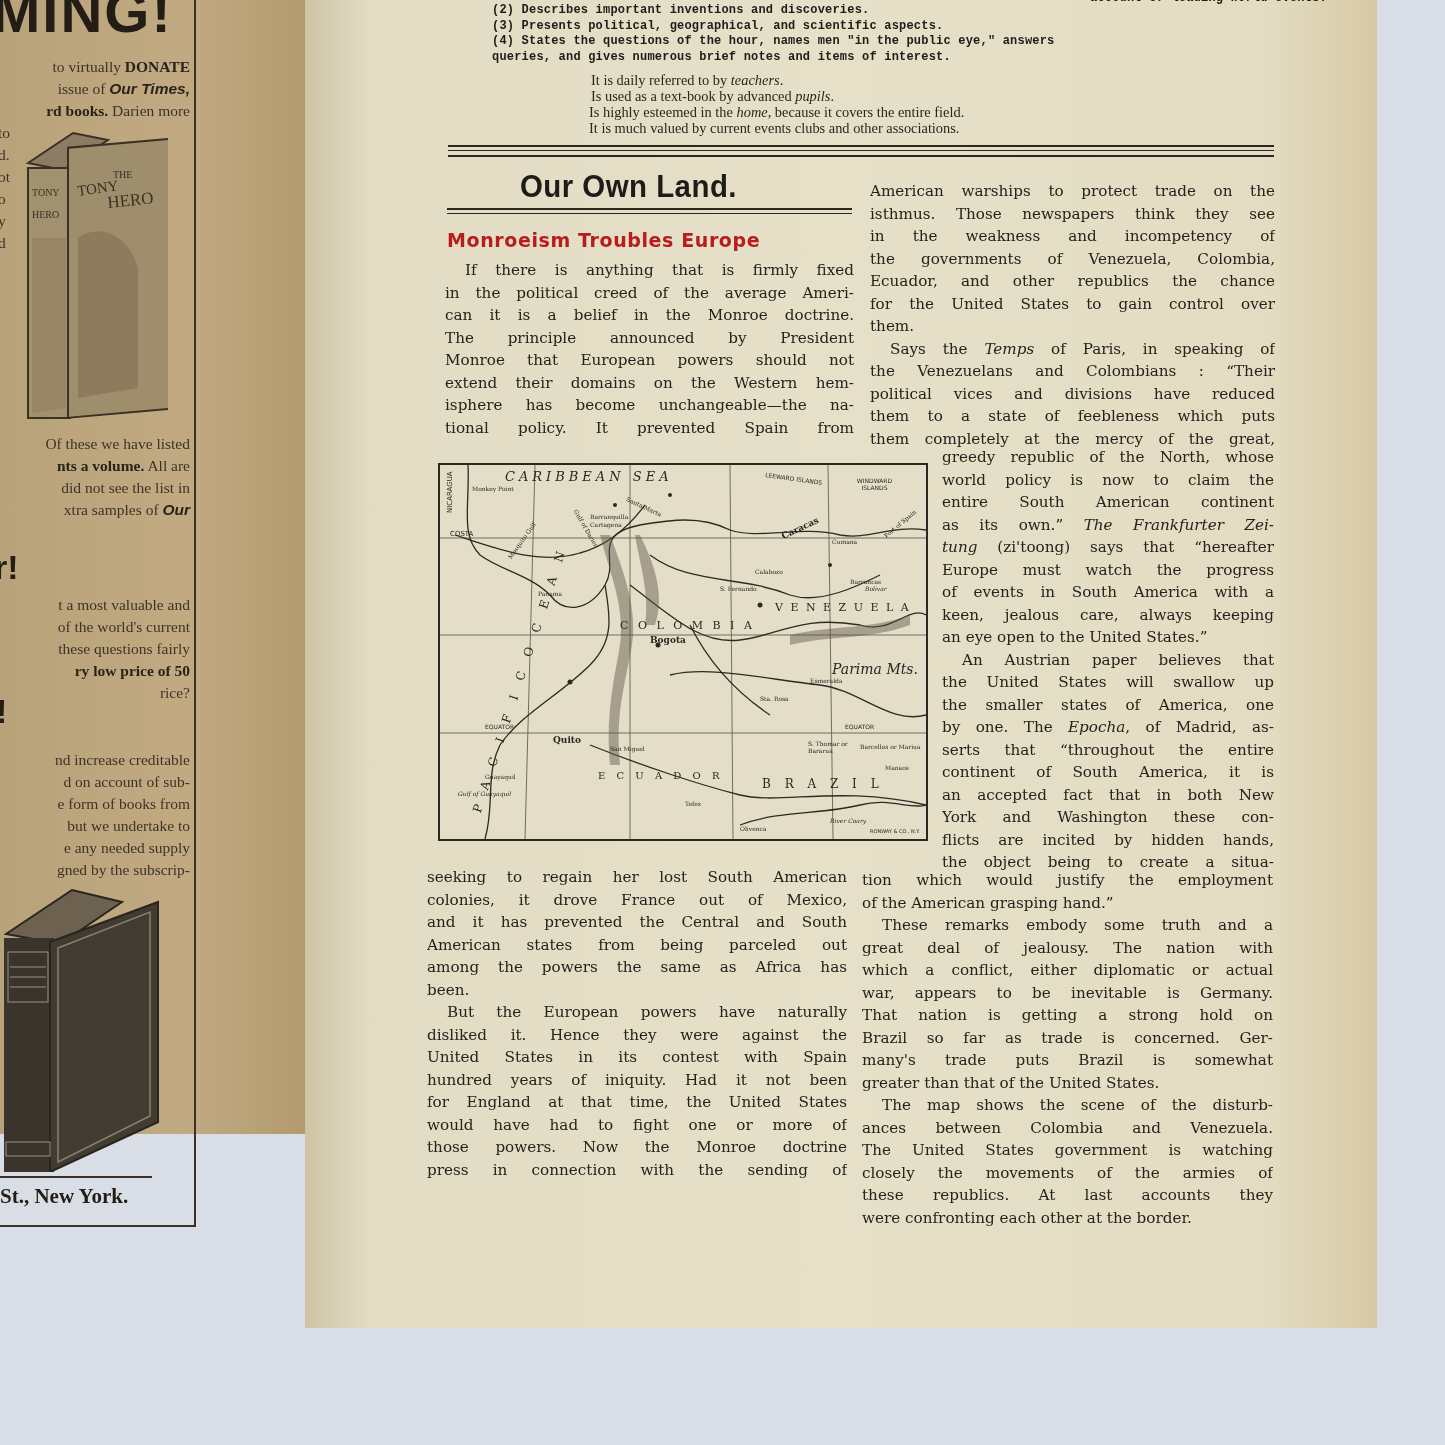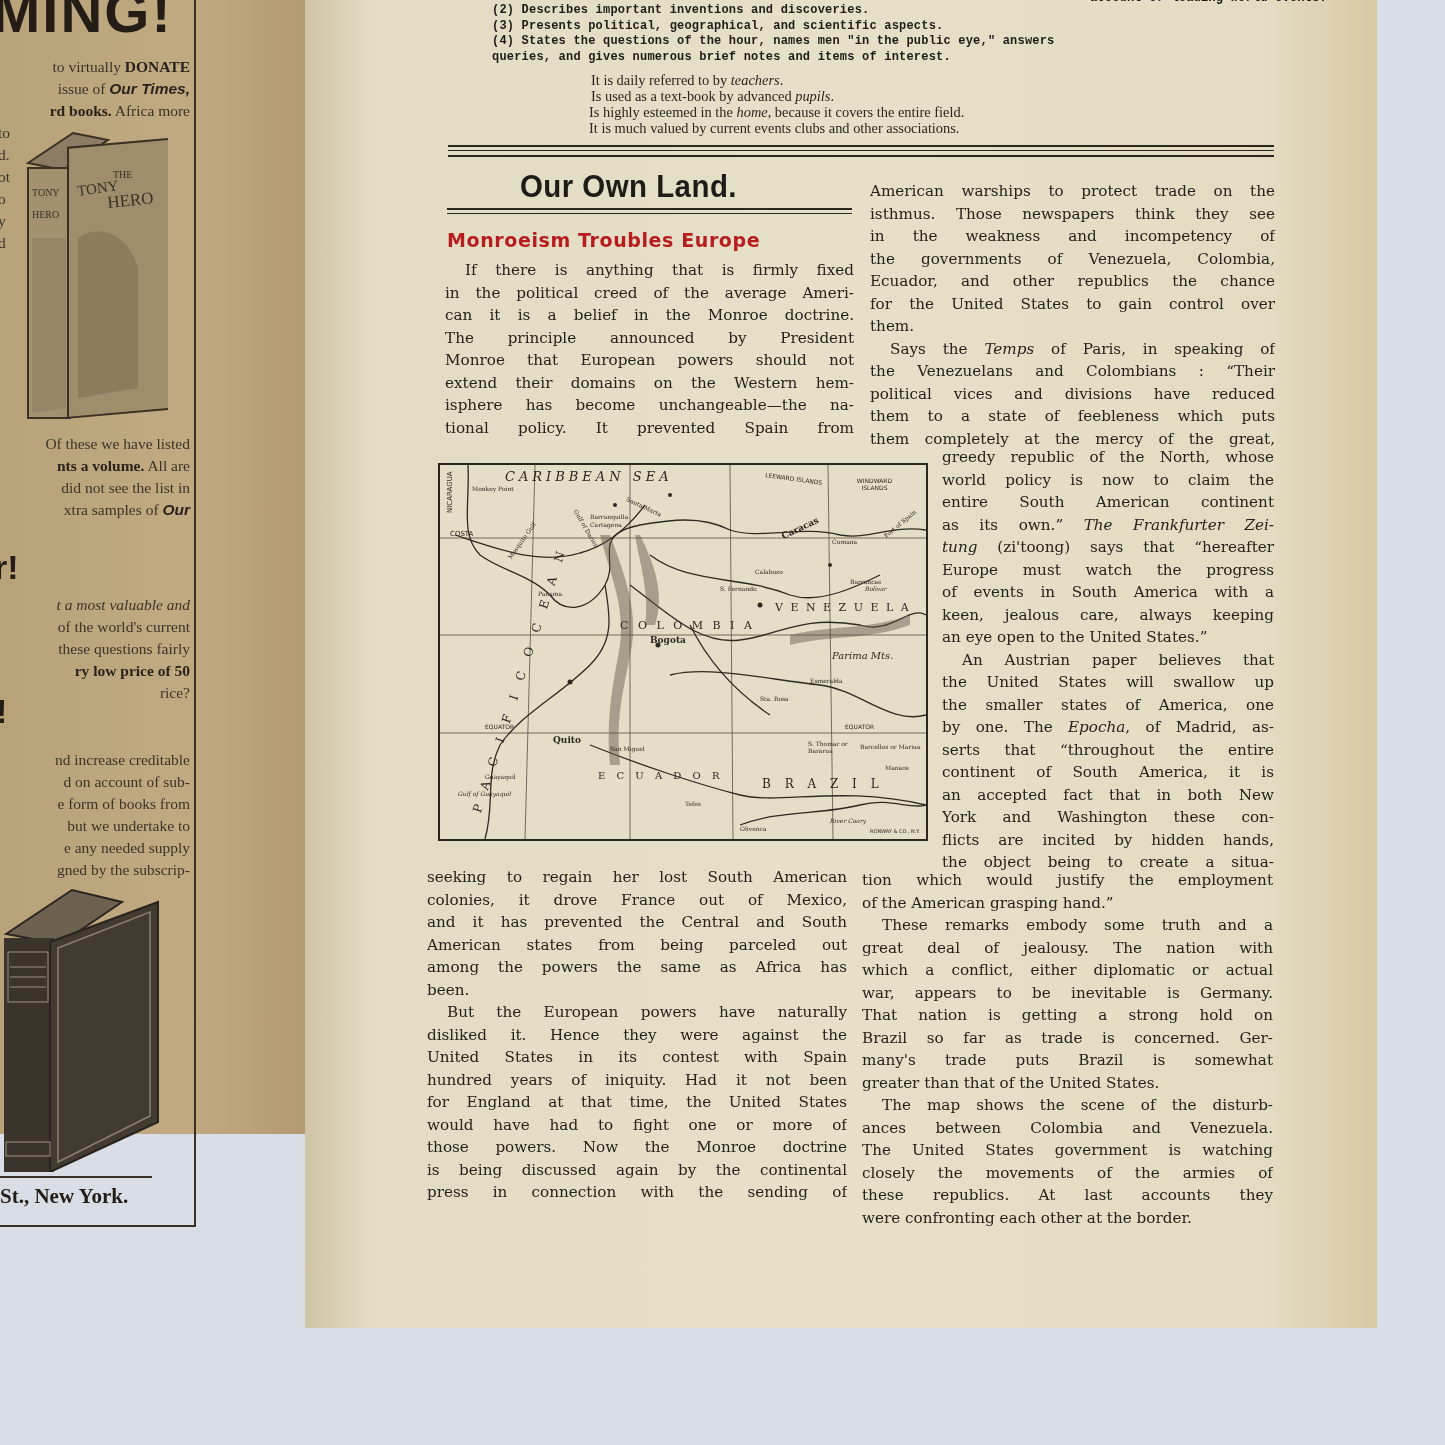--- a/index.html
+++ b/index.html
@@ -64,21 +64,21 @@
 <body>
 
 <div class="left-page">
   <div class="left-border"></div>
 
   <div class="lp-head" style="left:-8px; top:-22px; font-size:58px; letter-spacing:2px;">MING!</div>
 
   <div id="lp-ad-lines">
       <div class="lp-text" style="top: 56px; right: 115px;"><span>to virtually </span><span class="b">DONATE</span></div>
       <div class="lp-text" style="top: 78px; right: 115px;"><span>issue of </span><span class="bold-it">Our Times,</span></div>
-      <div class="lp-text" style="top: 100px; right: 115px;"><span class="b">rd books.</span><span>  Africa more</span></div>
+      <div class="lp-text" style="top: 100px; right: 115px;"><span class="b">rd books.</span><span>  Darien more</span></div>
       <div class="lp-text" style="top: 122px; right: auto; left: -2px;"><span>to</span></div>
       <div class="lp-text" style="top: 144px; right: auto; left: -2px;"><span>d.</span></div>
       <div class="lp-text" style="top: 166px; right: auto; left: -2px;"><span>ot</span></div>
       <div class="lp-text" style="top: 188px; right: auto; left: -2px;"><span>o</span></div>
       <div class="lp-text" style="top: 210px; right: auto; left: -2px;"><span>y</span></div>
       <div class="lp-text" style="top: 232px; right: auto; left: -2px;"><span>d</span></div>
     </div>
 
   <svg class="abs" style="left:8px; top:128px;" width="160" height="300" viewBox="0 0 160 300">
     <polygon points="20,35 65,5 100,12 55,42" fill="#8b7c63" stroke="#3a3024" stroke-width="2"></polygon>
@@ -94,21 +94,21 @@
   </svg>
 
   <div id="lp-lines-2">
       <div class="lp-text" style="top: 433px; right: 115px;"><span>Of these we have listed</span></div>
       <div class="lp-text" style="top: 455px; right: 115px;"><span class="b">nts a volume.</span><span>  All are</span></div>
       <div class="lp-text" style="top: 477px; right: 115px;"><span>did not see the list in</span></div>
       <div class="lp-text" style="top: 499px; right: 115px;"><span>xtra samples of </span><span class="bold-it">Our</span></div>
     </div>
   <div class="lp-head" style="left:-6px; top:548px; font-size:34px;">r!</div>
   <div id="lp-lines-3">
-      <div class="lp-text" style="top: 594px; right: 115px; font-style: italic;"><span>t a most valuable and</span></div>
+      <div class="lp-text" style="top: 594px; right: 115px;"><span>t a most valuable and</span></div>
       <div class="lp-text" style="top: 616px; right: 115px;"><span>of the world's current</span></div>
       <div class="lp-text" style="top: 638px; right: 115px;"><span>these questions fairly</span></div>
       <div class="lp-text" style="top: 660px; right: 115px;"><span class="b">ry low price of 50</span></div>
       <div class="lp-text" style="top: 682px; right: 115px;"><span>rice?</span></div>
     </div>
   <div class="lp-head" style="left:-4px; top:692px; font-size:34px;">!</div>
   <div id="lp-lines-4">
       <div class="lp-text" style="top: 749px; right: 115px; text-align: right;"><span>nd increase creditable</span></div>
       <div class="lp-text" style="top: 771px; right: 115px;"><span>d on account of sub-</span></div>
       <div class="lp-text" style="top: 793px; right: 115px;"><span>e form of books from</span></div>
@@ -215,21 +215,21 @@
   <div class="map-lbl" style="left:340px; top:58px; font-size:9px; font-weight:bold; transform:rotate(-25deg);">Caracas</div>
   <div class="map-lbl" style="left:392px; top:73px; font-size:6px;">Cumana</div>
   <div class="map-lbl" style="left:440px; top:55px; font-size:6px; transform:rotate(-40deg);">Port of Spain</div>
   <div class="map-lbl" style="left:410px; top:113px; font-size:6px;">Barrancas</div>
   <div class="map-lbl" style="left:315px; top:103px; font-size:6px;">Calabozo</div>
   <div class="map-lbl" style="left:280px; top:120px; font-size:6px;">S. Fernando</div>
   <div class="map-lbl" style="left:425px; top:120px; font-size:6px; font-style:italic;">Bolivar</div>
   <div class="map-lbl" style="left:335px; top:136px; font-size:11px; letter-spacing:2px;">V E N E Z U E L A</div>
   <div class="map-lbl" style="left:180px; top:154px; font-size:11px; letter-spacing:3px;">C O L O M B I A</div>
   <div class="map-lbl" style="left:210px; top:170px; font-size:9px; font-weight:bold;">Bogota</div>
-  <div class="map-lbl" style="left:392px; top:185px; font-size:10px; font-style:italic;">Parima Mts.</div>
+  <div class="map-lbl" style="left:392px; top:196px; font-size:14px; font-style:italic;">Parima Mts.</div>
   <div class="map-lbl" style="left:370px; top:212px; font-size:6px;">Esmeralda</div>
   <div class="map-lbl" style="left:320px; top:230px; font-size:6px;">Sta. Rosa</div>
   <div class="map-lbl" style="left:30px; top:345px; font-size:12px; letter-spacing:6px; transform:rotate(-72deg); transform-origin:left top;">P A C I F I C   O C E A N</div>
   <div class="map-lbl" style="left:45px; top:258px; font-size:6px; font-family:'DejaVu Sans',sans-serif;">EQUATOR</div>
   <div class="map-lbl" style="left:405px; top:258px; font-size:6px; font-family:'DejaVu Sans',sans-serif;">EQUATOR</div>
   <div class="map-lbl" style="left:113px; top:270px; font-size:9px; font-weight:bold;">Quito</div>
   <div class="map-lbl" style="left:170px; top:280px; font-size:6px;">San Miguel</div>
   <div class="map-lbl" style="left:45px; top:308px; font-size:6px;">Guayaquil</div>
   <div class="map-lbl" style="left:18px; top:325px; font-size:6px; font-style:italic;">Gulf of Guayaquil</div>
   <div class="map-lbl" style="left:158px; top:305px; font-size:10px; letter-spacing:4px;">E C U A D O R</div>
@@ -250,21 +250,20 @@
     <span class="ln">American states from being parceled out</span>
     <span class="ln">among the powers the same as Africa has</span>
     <span class="ln last">been.</span>
     <span class="ln ind">But the European powers have naturally</span>
     <span class="ln">disliked it.  Hence they were against the</span>
     <span class="ln">United States in its contest with Spain</span>
     <span class="ln">hundred years of iniquity.  Had it not been</span>
     <span class="ln">for England at that time, the United States</span>
     <span class="ln">would have had to fight one or more of</span>
     <span class="ln">those powers.  Now the Monroe doctrine</span>
-    <span class="ln">is being discussed again by the continental</span>
     <span class="ln">press in connection with the sending of</span>
   </div>
 <div class="col" id="col2-top" style="left:870px; top:180px; width:405px;">
     <span class="ln">American warships to protect trade on the</span>
     <span class="ln">isthmus.  Those newspapers think they see</span>
     <span class="ln">in the weakness and incompetency of</span>
     <span class="ln">the governments of Venezuela, Colombia,</span>
     <span class="ln">Ecuador, and other republics the chance</span>
     <span class="ln">for the United States to gain control over</span>
     <span class="ln last">them.</span>

